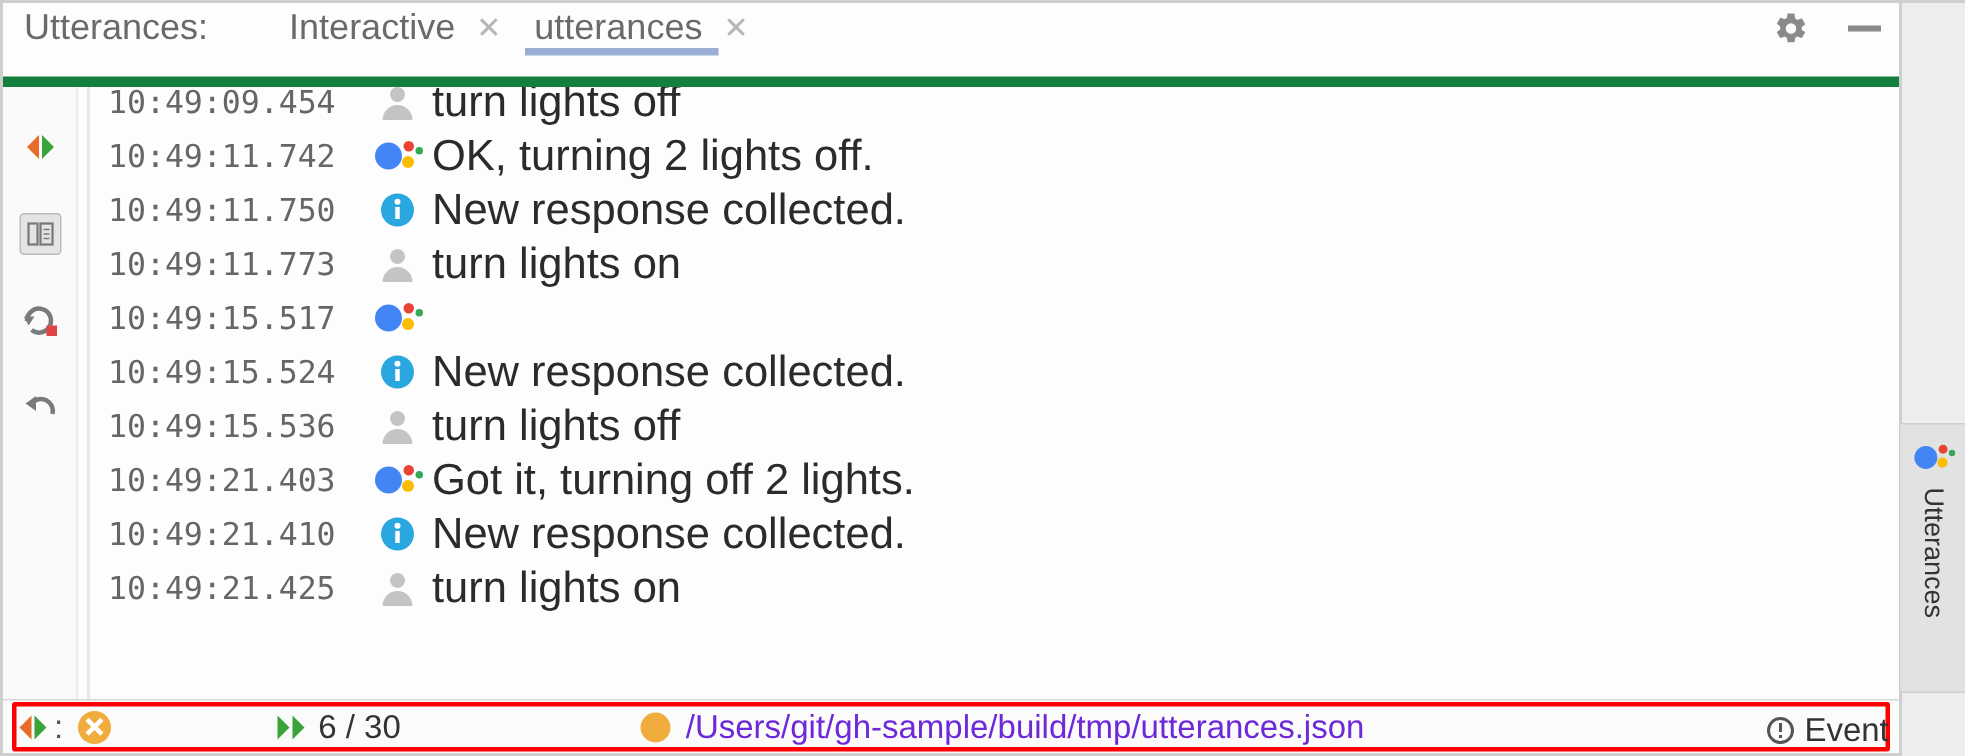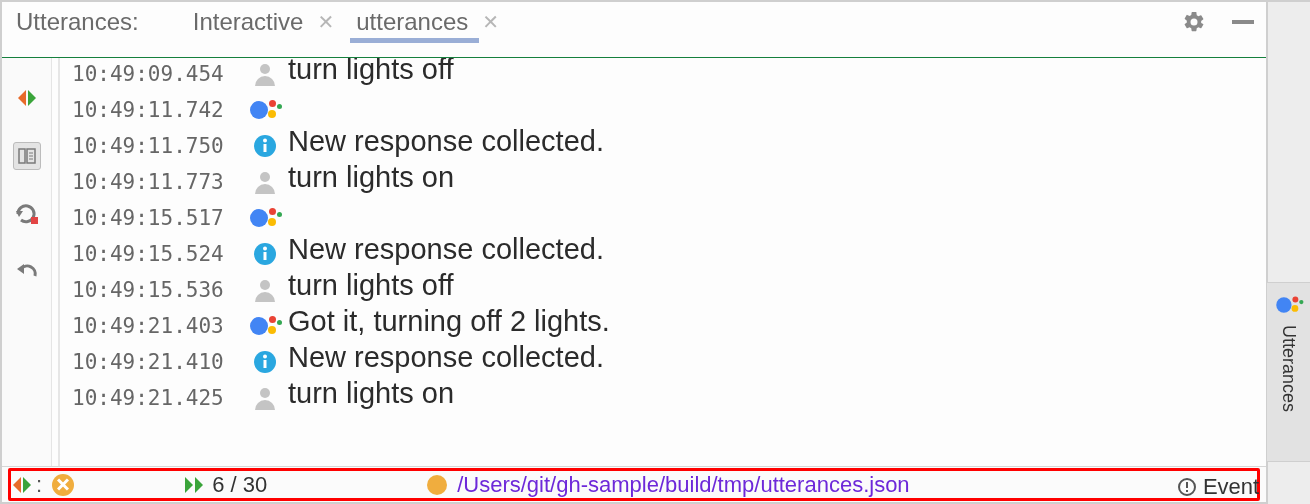--- a/index.html
+++ b/index.html
@@ -1,35 +1,35 @@
 <!DOCTYPE html>
 <html><head>
 <meta charset="utf-8">
 <style>
   * { box-sizing: border-box; margin: 0; padding: 0; }
   html, body { width: 1310px; height: 504px; font-family: -apple-system, "Helvetica Neue", Arial, sans-serif; background: #f7f7f7; overflow: hidden; }
   .root { display: flex; width: 100%; height: 100%; }
   .main-col { flex: 1; display: flex; flex-direction: column; border: 2px solid #cfcfcf; border-right: none; background: #fdfdfd; }
   .side-col { width: 44px; background: #ededed; border-left: 2px solid #cfcfcf; border-top: 2px solid #cfcfcf; position: relative; }
-  .header { height: 56px; border-bottom: 1px solid #15803d; display: flex; align-items: center; padding: 0 12px 15px 14px; position: relative; }
+  .header { height: 56px; border-bottom: 7px solid #15803d; display: flex; align-items: center; padding: 0 12px 15px 14px; position: relative; }
   .header .label { font-size: 24px; color: #6a6a6a; margin-right: 48px; }
   .tabs { display: flex; align-items: center; gap: 10px; height: 100%; }
   .tab { display: flex; align-items: center; gap: 14px; height: 100%; padding: 0 6px; font-size: 24px; color: #6a6a6a; cursor: pointer; position: relative; }
   .tab.active::after { content: ""; position: absolute; left: 0; right: 26px; bottom: -1px; height: 5px; background: #9aaed6; }
   .close-x { font-size: 20px; color: #b6b6b6; cursor: pointer; line-height: 1; }
   .hdr-right { margin-left: auto; display: flex; align-items: center; gap: 26px; }
   .gear { width: 24px; height: 24px; color: #8a8a8a; cursor: pointer; }
   .minimize { width: 22px; height: 4px; background: #8a8a8a; cursor: pointer; }
   .body { flex: 1; display: flex; overflow: hidden; }
   .tool-col { width: 50px; border-right: 1px solid #e5e5e5; display: flex; flex-direction: column; align-items: center; padding-top: 26px; gap: 30px; background: #fafafa; }
   .tool-btn { width: 28px; height: 28px; display: flex; align-items: center; justify-content: center; cursor: pointer; }
   .log-wrap { flex: 1; overflow: hidden; position: relative; }
   .gutter { position: absolute; left: 6px; top: 0; bottom: 0; width: 2px; background: #e6e6e6; }
   .rows { position: absolute; left: 0; right: 0; top: -8px; }
-  .row { display: flex; align-items: flex-end; height: 36px; padding-left: 20px; }
+  .row { display: flex; align-items: center; height: 36px; padding-left: 20px; }
   .ts { font-family: ui-monospace, Menlo, monospace; font-size: 21px; color: #666; width: 176px; flex-shrink: 0; }
   .ic { width: 34px; display: flex; align-items: center; justify-content: center; flex-shrink: 0; }
   .msg { font-size: 29px; color: #2b2b2b; padding-left: 6px; }
   .user-ic { width: 24px; height: 24px; }
   .user-ic .head { fill: #c4c4c4; }
   .info-ic { width: 24px; height: 24px; }
   .ga-ic { width: 30px; height: 24px; position: relative; }
   .ga-ic .big { position: absolute; width: 18px; height: 18px; background: #4285f4; border-radius: 50%; left: 0; top: 3px; }
   .ga-ic .r { position: absolute; width: 7px; height: 7px; background: #ea4335; border-radius: 50%; left: 19px; top: 2px; }
   .ga-ic .y { position: absolute; width: 8px; height: 8px; background: #fbbc04; border-radius: 50%; left: 18px; top: 12px; }
@@ -125,20 +125,21 @@
             <div class="row">
               <span class="ts">10:49:11.742</span>
               <span class="ic">
                 <span class="ga-ic">
                   <span class="big"></span>
                   <span class="r"></span>
                   <span class="y"></span>
                   <span class="g"></span>
                 </span>
               </span>
+              <span class="msg">OK, turning 2 lights off.</span>
             </div>
             <div class="row">
               <span class="ts">10:49:11.750</span>
               <span class="ic">
                 <svg class="info-ic" viewBox="0 0 24 24">
                   <circle cx="12" cy="12" r="11" fill="#2aa7e0"></circle>
                   <rect x="10.5" y="10" width="3" height="8" fill="#fff"></rect>
                   <circle cx="12" cy="6.5" r="2" fill="#fff"></circle>
                 </svg>
               </span>

